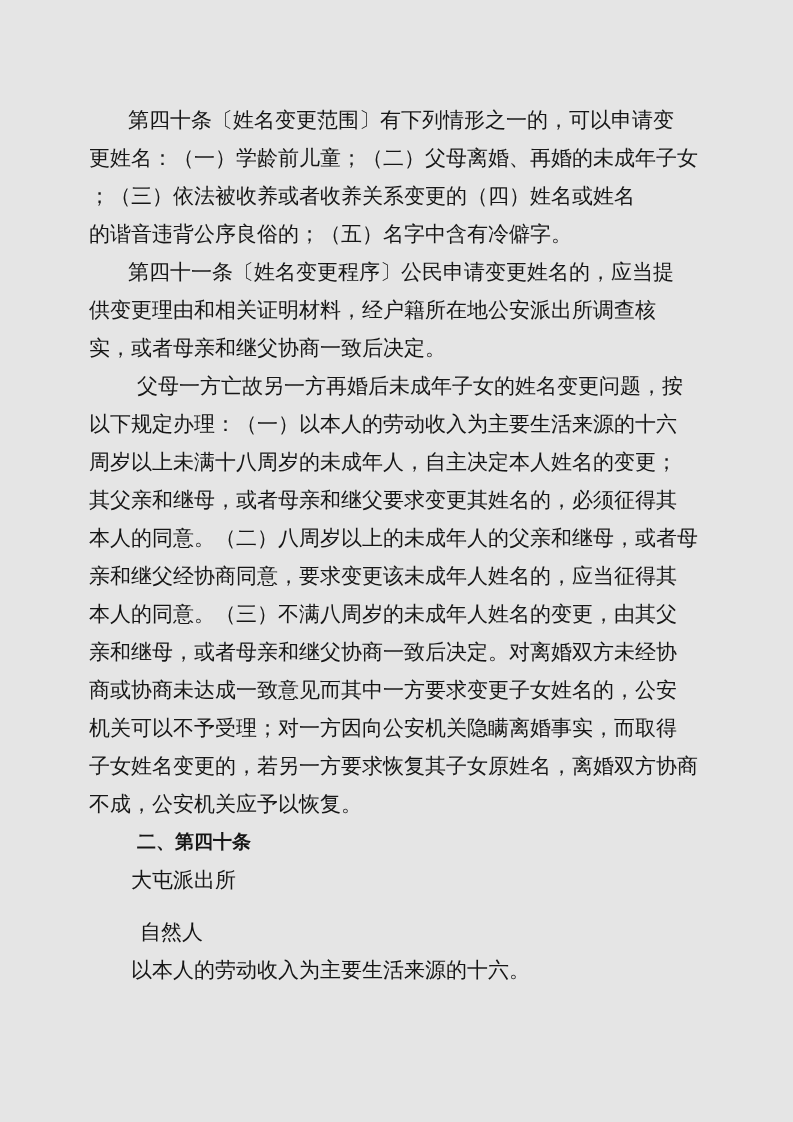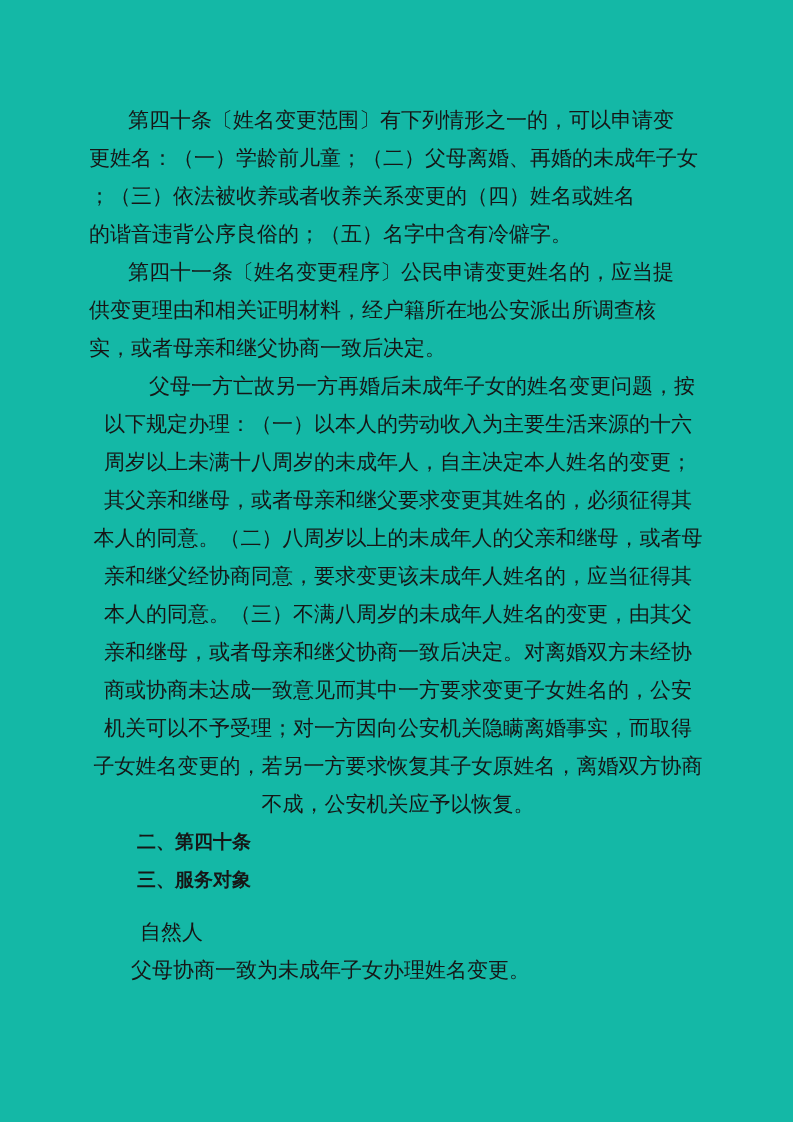--- a/index.html
+++ b/index.html
@@ -10,21 +10,21 @@
   body {
     width: 793px;
     height: 1122px;
     font-family: "Liberation Sans", sans-serif;
     color: #161616;
   }
   .page {
     position: relative;
     width: 793px;
     height: 1122px;
-    background: #14b8a6;
+    background: #e5e5e5;
     overflow: hidden;
   }
   .content {
     position: absolute;
     left: 89px;
     top: 101px;
     width: 618px;
     font-size: 21px;
     line-height: 38px;
   }
@@ -33,21 +33,20 @@
     padding: 0;
   }
   .para {
     white-space: pre-line; 
   }
   .indent-2 {
     text-indent: 39px;   
   }
   .indent-23 {
     text-indent: 48px;   
-    text-align: center;
   }
   .sec-heading {
     font-size: 19px;
     font-weight: 600;
     padding-left: 48px;
     line-height: 38px;
   }
   .sec-body {
     padding-left: 42px;
     line-height: 38px;
@@ -80,22 +79,22 @@
 亲和继父经协商同意，要求变更该未成年人姓名的，应当征得其
 本人的同意。（三）不满八周岁的未成年人姓名的变更，由其父
 亲和继母，或者母亲和继父协商一致后决定。对离婚双方未经协
 商或协商未达成一致意见而其中一方要求变更子女姓名的，公安
 机关可以不予受理；对一方因向公安机关隐瞒离婚事实，而取得
 子女姓名变更的，若另一方要求恢复其子女原姓名，离婚双方协商
 不成，公安机关应予以恢复。</p>
 
     <p class="sec-heading">二、第四十条</p>
 
+    <p class="sec-body">大屯派出所</p>
 
-    <p class="sec-heading">三、服务对象</p>
 
     <p class="sec-body natural">自然人</p>
 
 
-    <p class="sec-body">父母协商一致为未成年子女办理姓名变更。</p>
+    <p class="sec-body">以本人的劳动收入为主要生活来源的十六。</p>
 
   </div>
 </div>
 
 </body></html>

